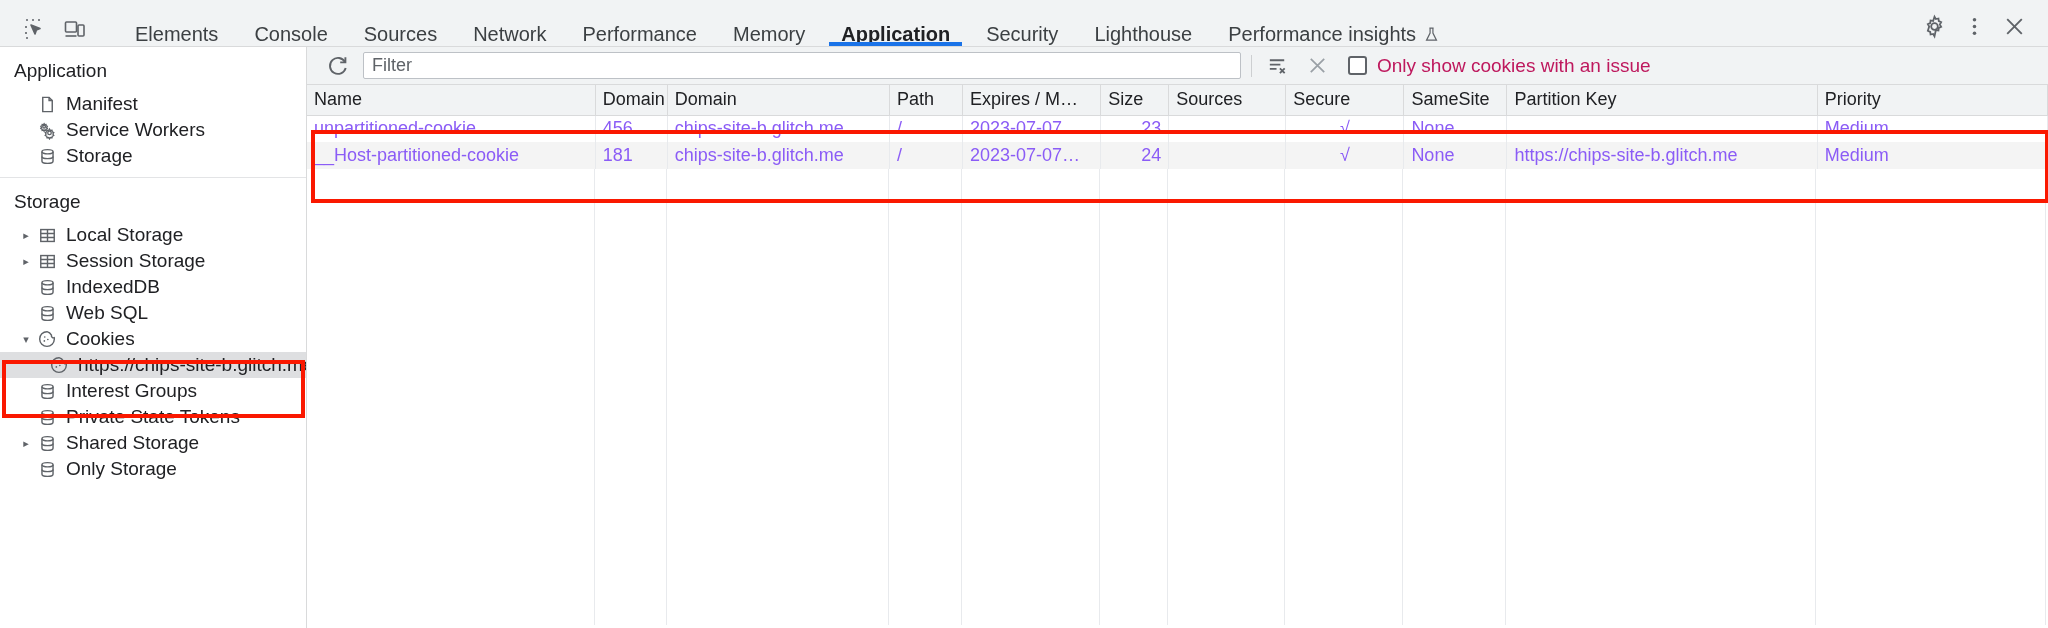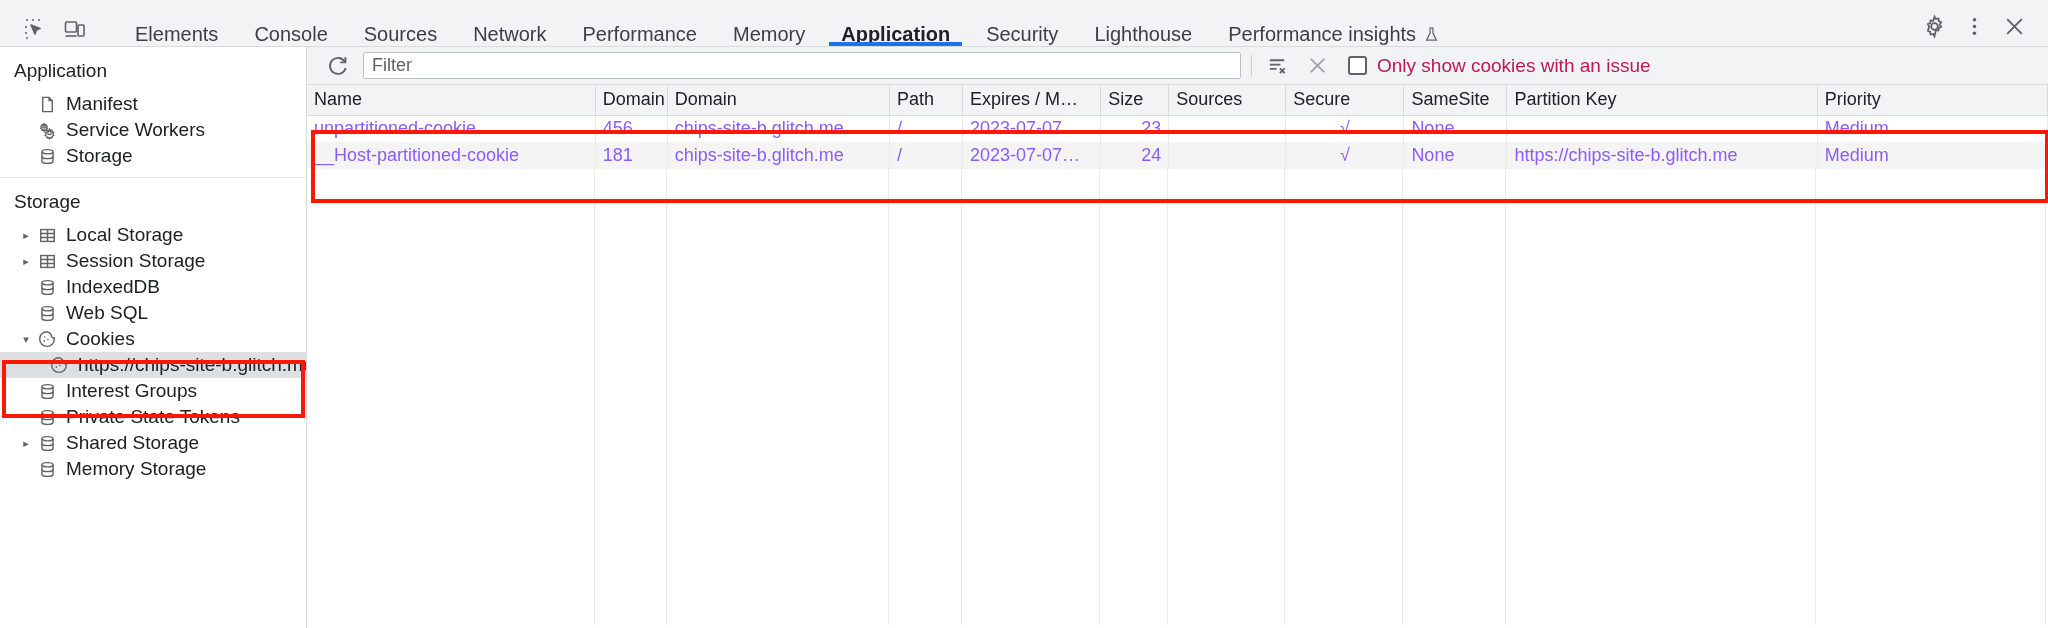--- a/index.html
+++ b/index.html
@@ -447,21 +447,21 @@
 
     <div class="tree-item indent1">
       <span class="twisty hidden">▸</span>
       <span class="t-icon">
         <svg width="19" height="19" viewBox="0 0 24 24" fill="none" stroke="currentColor" stroke-width="1.8">
           <ellipse cx="12" cy="6" rx="7" ry="2.7"></ellipse>
           <path d="M5 6v12c0 1.5 3.1 2.7 7 2.7s7-1.2 7-2.7V6"></path>
           <path d="M5 12c0 1.5 3.1 2.7 7 2.7s7-1.2 7-2.7"></path>
         </svg>
       </span>
-      <span class="t-label">Memory Storage</span>
+      <span class="t-label">Only Storage</span>
     </div>
 
     <div class="redbox" id="redbox-sidebar"></div>
   </div>
 
   <div class="main">
 
     <div class="filterbar">
       <div class="refresh-btn">
         <svg width="24" height="24" viewBox="0 0 24 24" fill="none" stroke="currentColor" stroke-width="1.9">

